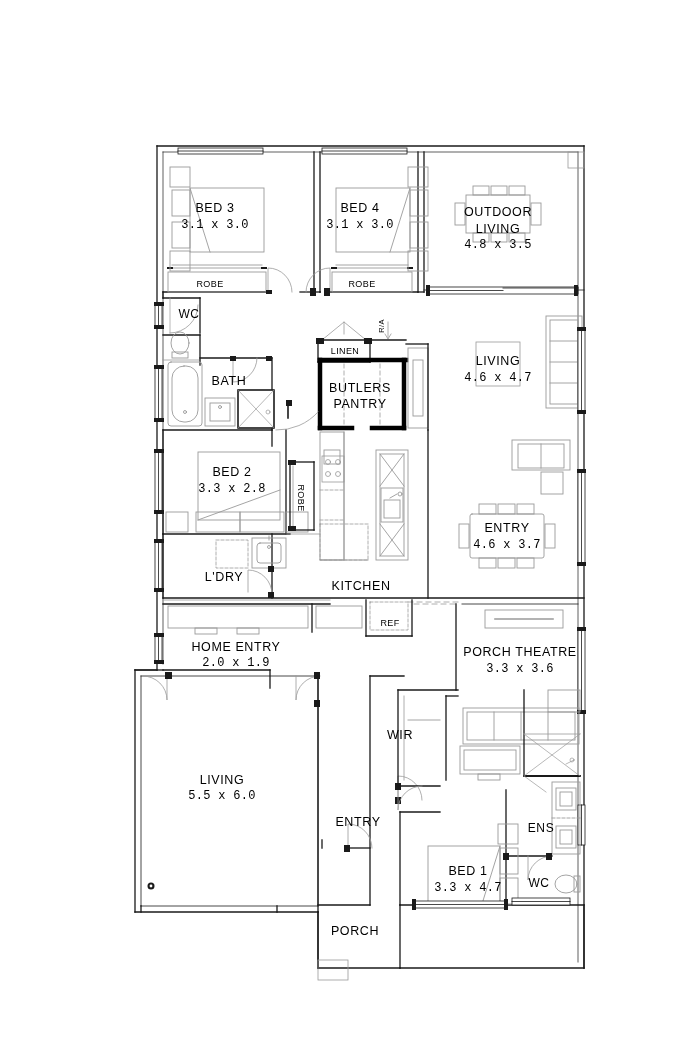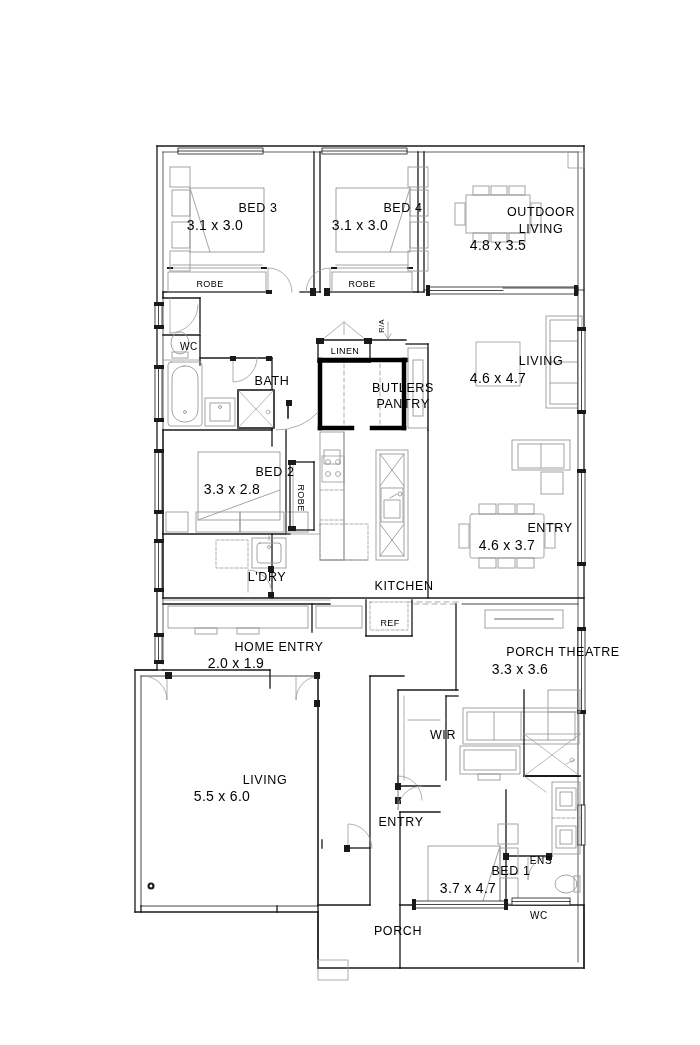--- a/index.html
+++ b/index.html
@@ -4,23 +4,23 @@
 <title>Floor Plan</title>
 <style>
   html,body{margin:0;padding:0;background:#ffffff;}
   body{width:700px;height:1045px;overflow:hidden;
        font-family:"Liberation Sans", sans-serif;}
   #plan{position:relative;width:700px;height:1045px;background:#fff;}
   svg{position:absolute;left:0;top:0;}
   .lbl{position:absolute;color:#000;white-space:nowrap;
        letter-spacing:.6px;line-height:1.12;text-align:center;
        transform:translate(-50%,-50%);pointer-events:none;}
-  .rm{font-size:12.5px;margin-left:43px;}
-  .rm2{font-size:10px;margin-top:32px;}
-  .dim{font-size:14px;letter-spacing:.3px;}
+  .rm{font-size:12.5px;}
+  .rm2{font-size:12px;}
+  .dim{font-size:12px;letter-spacing:.3px;font-family:Liberation Mono, monospace;}
   .sm{font-size:9px;letter-spacing:.4px;}
   .xs{font-size:7.5px;letter-spacing:.3px;}
   .vert{transform:translate(-50%,-50%) rotate(90deg);}
   .vert2{transform:translate(-50%,-50%) rotate(-90deg);}
 </style>
 </head>
 <body>
 
 <div id="plan">
 
@@ -571,17 +571,17 @@
 
 <div class="lbl rm" style="left:222px;top:780px">LIVING</div>
 <div class="lbl dim" style="left:222px;top:797px">5.5 x 6.0</div>
 
 <div class="lbl rm" style="left:400px;top:735px">WIR</div>
 <div class="lbl rm" style="left:358px;top:822px">ENTRY</div>
 <div class="lbl rm2" style="left:541px;top:829px">ENS</div>
 <div class="lbl rm2" style="left:539px;top:884px">WC</div>
 
 <div class="lbl rm" style="left:468px;top:871px">BED 1</div>
-<div class="lbl dim" style="left:468px;top:889px">3.7 x 4.7</div>
+<div class="lbl dim" style="left:468px;top:889px">3.3 x 4.7</div>
 
 <div class="lbl rm" style="left:355px;top:931px">PORCH</div>
 
 </div>
 
 </body></html>

